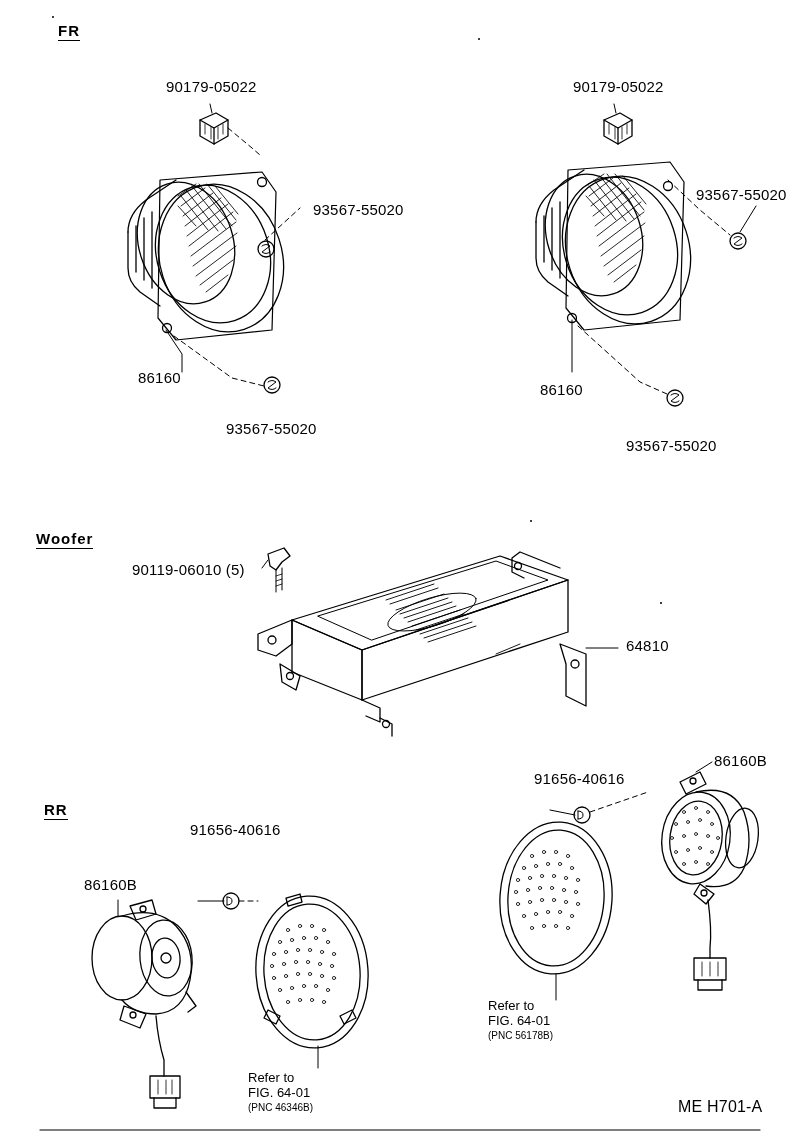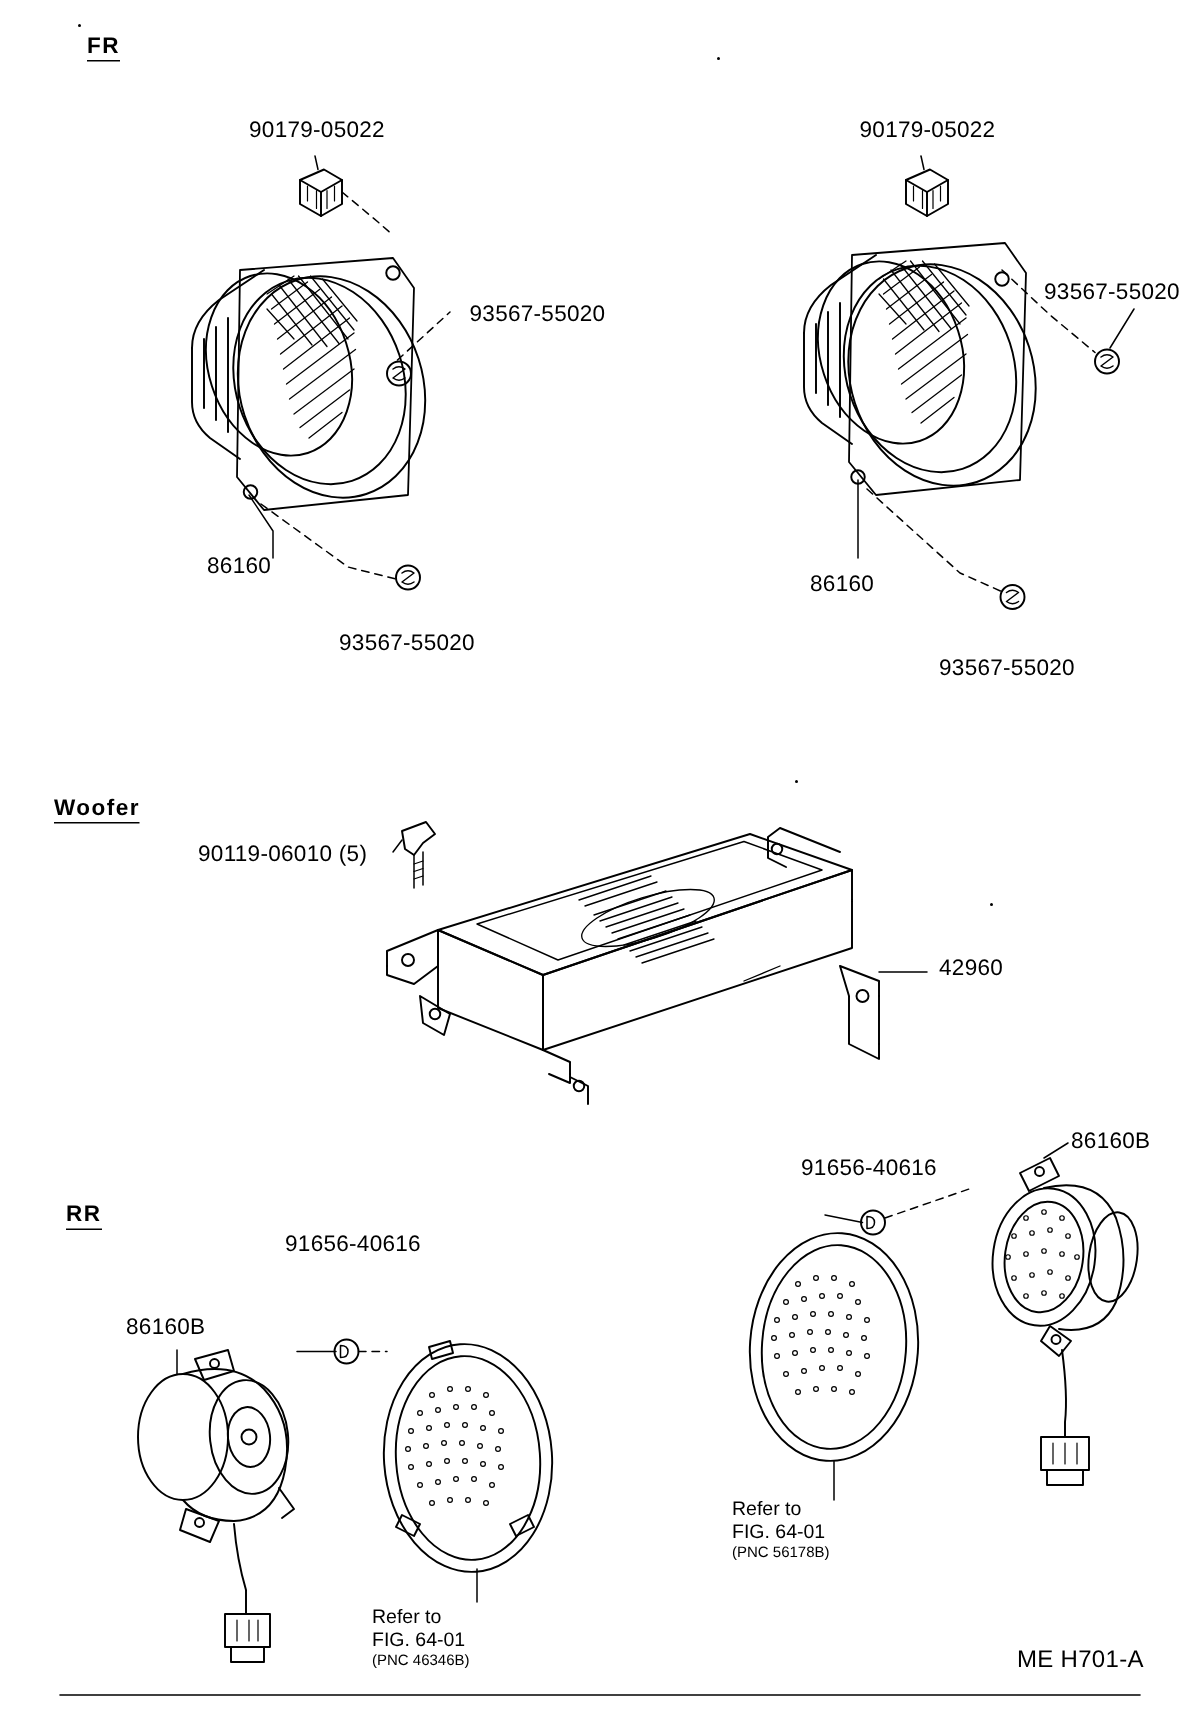--- a/index.html
+++ b/index.html
@@ -343,21 +343,21 @@
   <div class="code" style="left:313px;top:201px;">93567-55020</div>
   <div class="code" style="left:138px;top:369px;">86160</div>
   <div class="code" style="left:226px;top:420px;">93567-55020</div>
 
   <div class="code" style="left:573px;top:78px;">90179-05022</div>
   <div class="code" style="left:696px;top:186px;">93567-55020</div>
   <div class="code" style="left:540px;top:381px;">86160</div>
   <div class="code" style="left:626px;top:437px;">93567-55020</div>
 
   <div class="code" style="left:132px;top:561px;">90119-06010 (5)</div>
-  <div class="code" style="left:626px;top:637px;">42960</div>
+  <div class="code" style="left:626px;top:637px;">64810</div>
 
   <div class="code" style="left:190px;top:821px;">91656-40616</div>
   <div class="code" style="left:84px;top:876px;">86160B</div>
   <div class="refer" style="left:248px;top:1070px;width:140px;">
     <div>Refer to</div>
     <div>FIG. 64-01</div>
     <div class="pnc">(PNC 46346B)</div>
   </div>
 
   <div class="code" style="left:534px;top:770px;">91656-40616</div>

